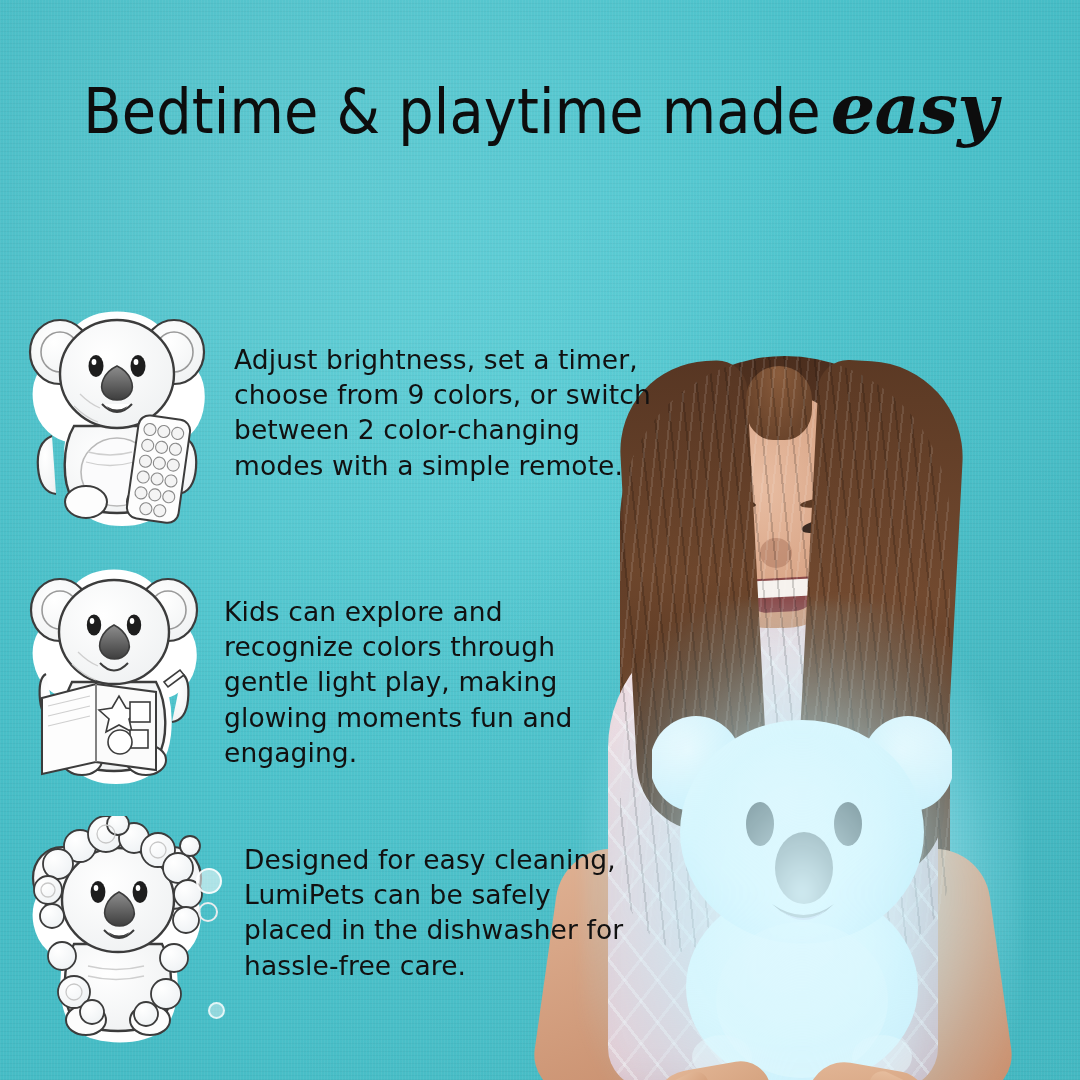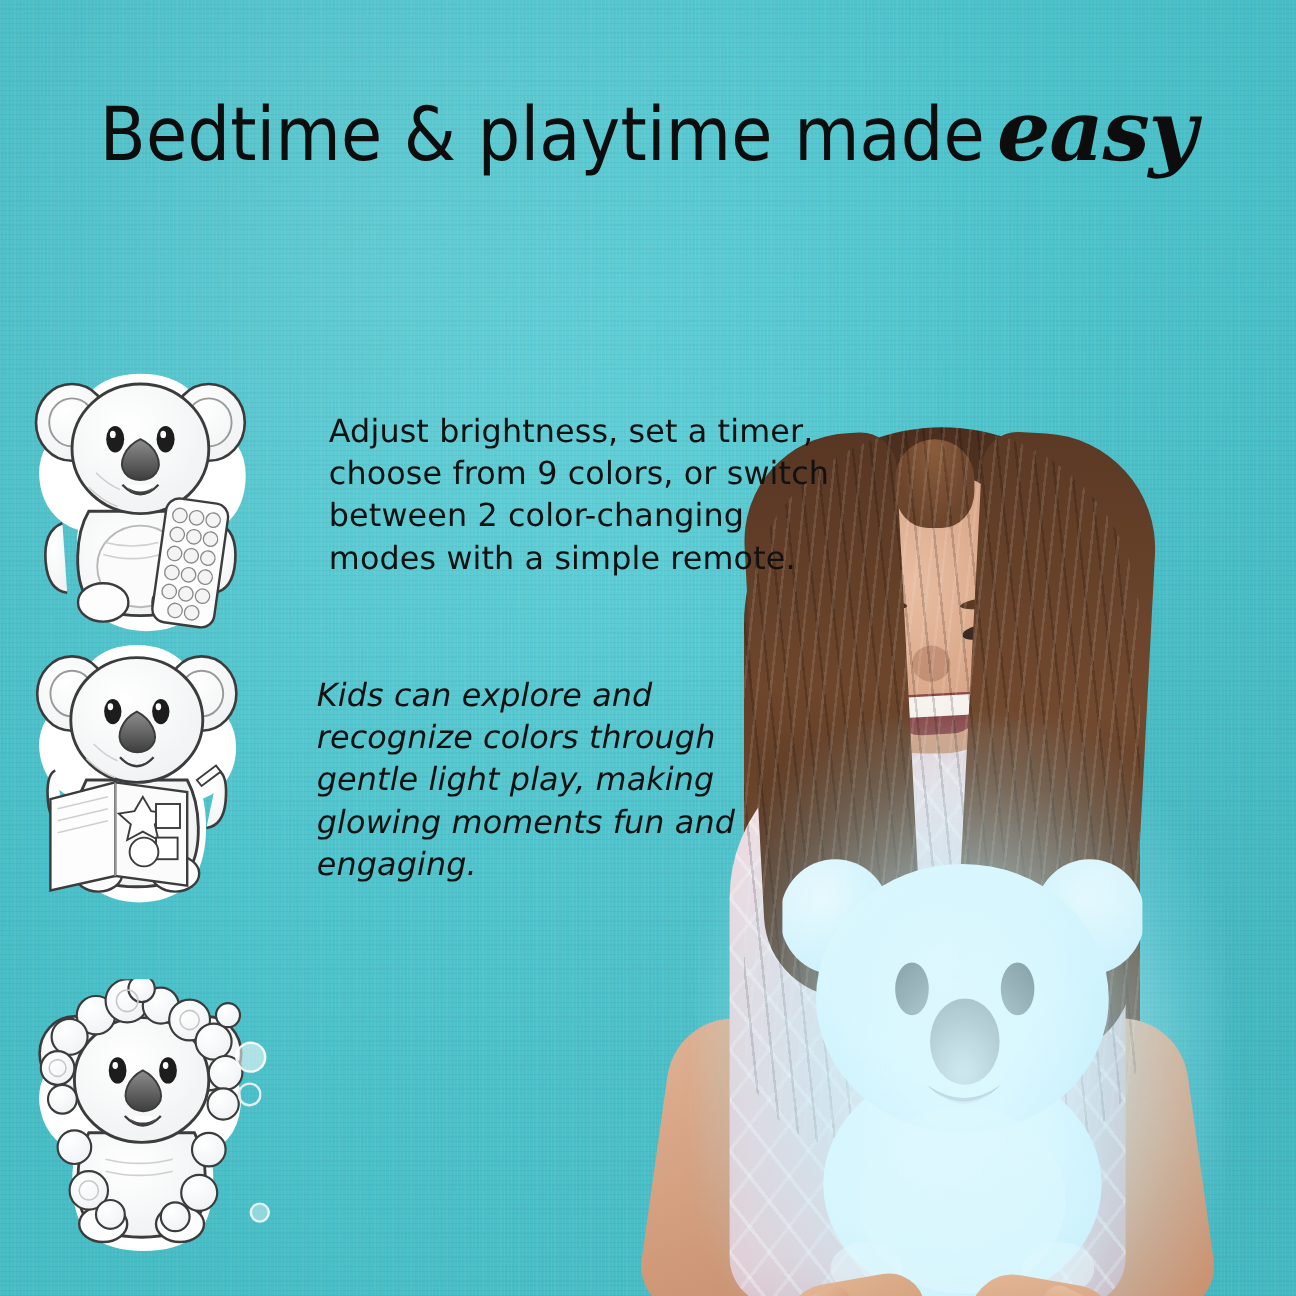--- a/index.html
+++ b/index.html
@@ -35,23 +35,23 @@
     font-family:"DejaVu Serif","Liberation Serif",serif;
     font-weight:700;font-style:italic;font-size:70px;
     letter-spacing:-1px;margin-left:10px;
   }
   .subhead{
     margin-top:12px;font-size:40px;line-height:1;color:#0d0d0d;
     white-space:nowrap;font-weight:400;letter-spacing:.1px;
   }
 
   
-  .feature{position:absolute;display:flex;align-items:flex-start;gap:40px;}
+  .feature{position:absolute;display:flex;align-items:flex-start;}
   .f1{left:22px;top:286px;}
-  .f2{left:24px;top:520px;font-style:italic;}
+  .f2{left:24px;top:552px;}
   .f3{left:18px;top:816px;}
   .ill{flex:0 0 auto;}
   .ftext{
     color:#111;font-size:26.5px;line-height:1.33;font-weight:400;
     white-space:pre-line;letter-spacing:.1px;
   }
   .f1 .ftext{margin-left:22px;padding-top:56px;}
   .f2 .ftext{margin-left:20px;padding-top:42px;}
   .f3 .ftext{margin-left:26px;padding-top:26px;}
 
@@ -424,18 +424,22 @@
           <circle cx="56" cy="176" r="8"></circle>
             <circle cx="30" cy="74" r="7"></circle>
         </g>
         <g stroke="#cfcfcf" stroke-width="1.3" fill="none">
           <path d="M70 150 q28 7 56 0"></path>
             <path d="M70 160 q28 7 56 0"></path>
         </g>
         <circle cx="190" cy="96" r="9" fill="none" stroke="#e9ecee" stroke-width="2"></circle>
       </svg>
     </div>
+    <div class="ftext">Designed for easy cleaning,
+LumiPets can be safely
+placed in the dishwasher for
+hassle-free care.</div>
   </div>
 
   <div style="position:absolute;left:196px;top:868px;width:22px;height:22px;border-radius:50%;background:rgba(255,255,255,.55);border:2px solid rgba(255,255,255,.85);"></div>
   <div style="position:absolute;left:208px;top:1002px;width:13px;height:13px;border-radius:50%;background:rgba(255,255,255,.40);border:2px solid rgba(255,255,255,.75);"></div>
 
 </div>
 
 </body></html>

